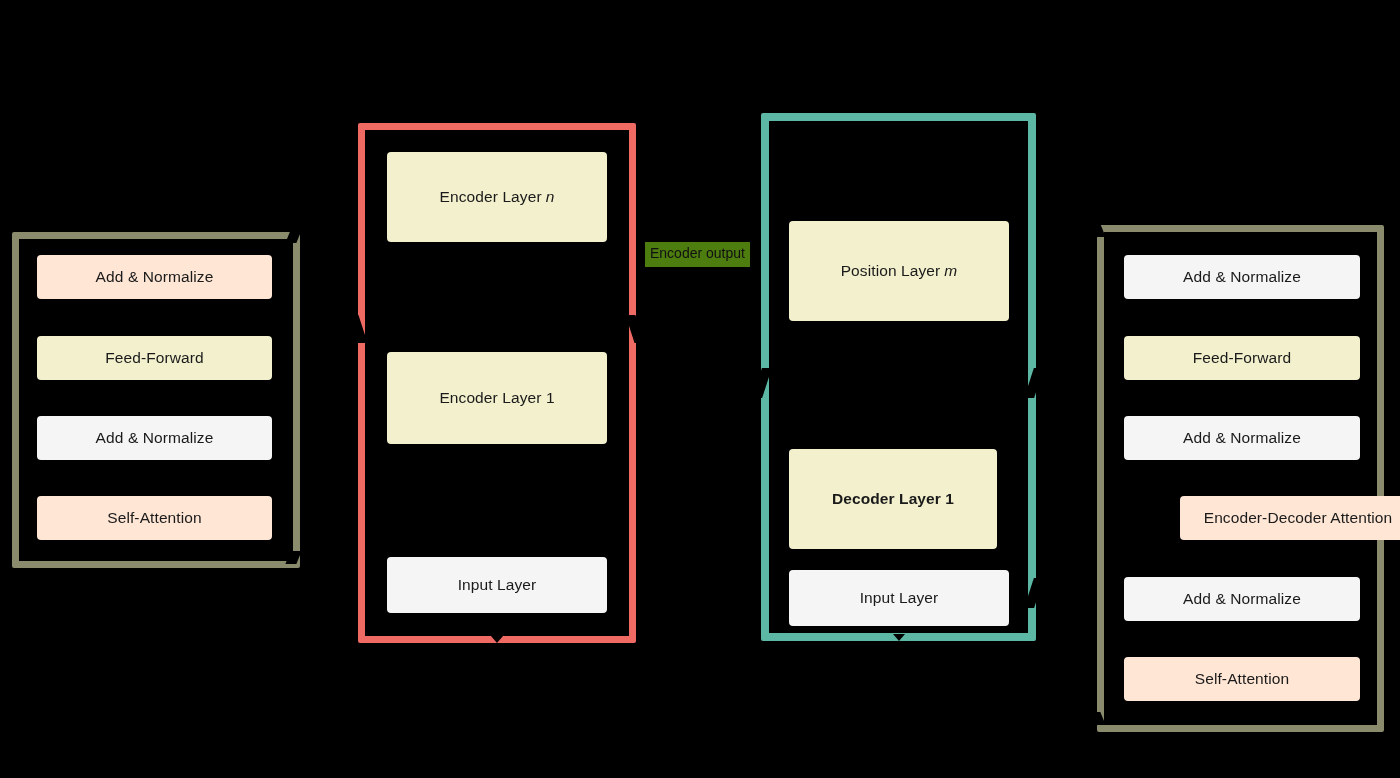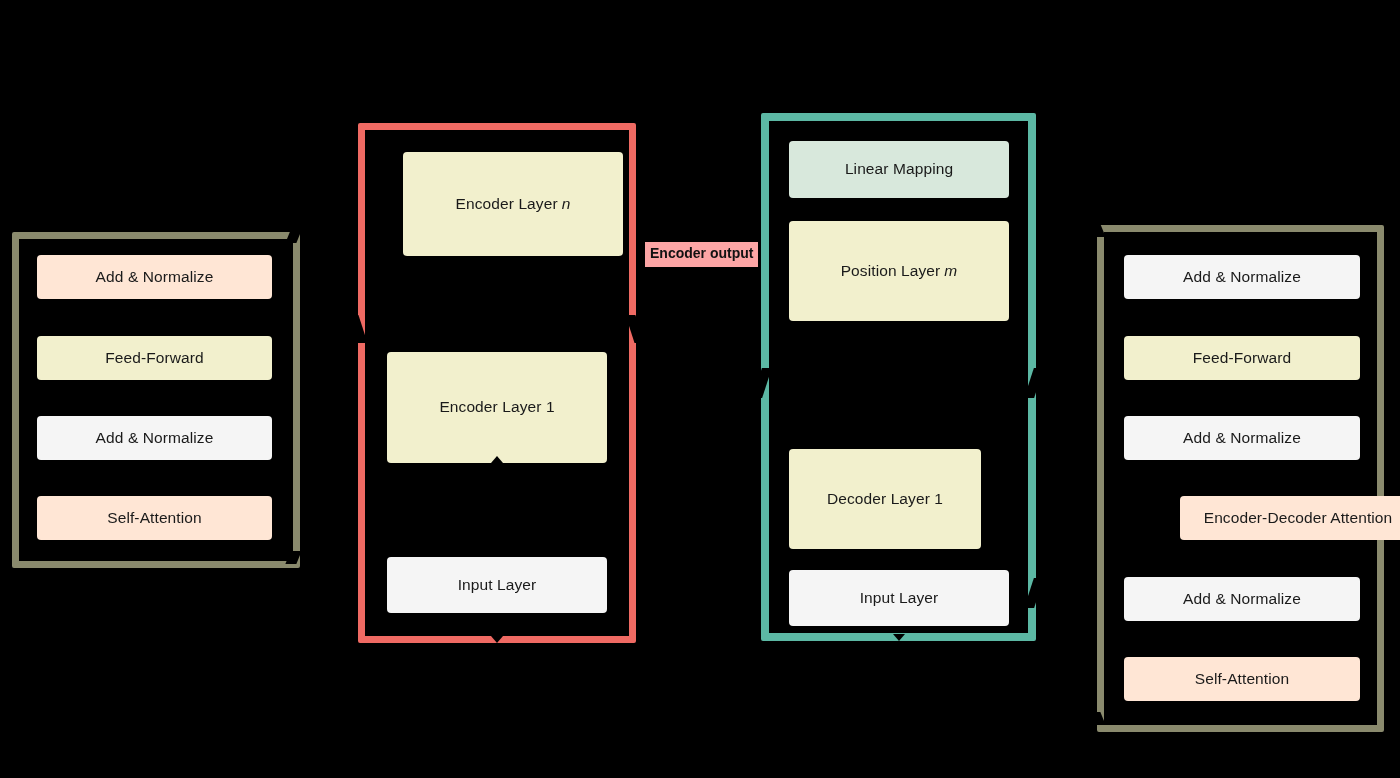--- a/index.html
+++ b/index.html
@@ -43,28 +43,27 @@
   .node.peach {background:#ffe6d5;}
   .node.cream {background:#f2f0cd;}
   .node.white {background:#f5f5f5;}
   .node.mint  {background:#d8e8dc;}
 
   .node em{font-style:italic;padding-left:4px;}
 
   
   .tag{
     position:absolute;
-    background:#fca5a5;
+    background:#4d7c0f;
     color:#111;
     font-size:14px;
     line-height:1.25;
     padding:3px 5px 4px 5px;
     white-space:nowrap;
     box-sizing:border-box;
-    font-weight:bold;
   }
 
   
   .arrow{
     position:absolute;
     width:0;height:0;
     border-left:6px solid transparent;
     border-right:6px solid transparent;
   }
   .arrow.up{border-bottom:7px solid #000;}
@@ -108,28 +107,28 @@
   <div class="node peach" style="left:37px;top:496px;width:235px;height:44px;">
     <span>Self-Attention</span>
   </div>
   <div class="arrow up" style="left:148px;top:489px;"></div>
   <div class="arrow down" style="left:148px;top:540px;"></div>
 
   <div class="group red" style="left:358px;top:123px;width:278px;height:520px;"></div>
   <div class="notch v" style="left:353px;top:315px;height:28px;width:10px;transform:skewX(18deg);"></div>
   <div class="notch v" style="left:630px;top:315px;height:28px;width:10px;transform:skewX(18deg);"></div>
 
-  <div class="node cream" style="left:403px;top:152px;width:220px;height:104px;">
+  <div class="node cream" style="left:387px;top:152px;width:220px;height:90px;">
     <span>Encoder Layer</span>
       <em>n</em>
   </div>
   <div class="arrow down" style="left:491px;top:145px;"></div>
   <div class="arrow up" style="left:491px;top:256px;"></div>
 
-  <div class="node cream" style="left:387px;top:352px;width:220px;height:111px;">
+  <div class="node cream" style="left:387px;top:352px;width:220px;height:92px;">
     <span>Encoder Layer 1</span>
   </div>
   <div class="arrow down" style="left:491px;top:345px;"></div>
   <div class="arrow up" style="left:491px;top:456px;"></div>
 
   <div class="arrow down" style="left:491px;top:470px;"></div>
   <div class="arrow up" style="left:491px;top:533px;"></div>
 
   <div class="node white" style="left:387px;top:557px;width:220px;height:56px;">
     <span>Input Layer</span>
@@ -140,33 +139,30 @@
 
   <div class="tag" style="left:645px;top:242px;">
     <span>Encoder output</span>
   </div>
 
   <div class="group teal" style="left:761px;top:113px;width:275px;height:528px;"></div>
   <div class="notch v" style="left:757px;top:368px;height:30px;width:10px;transform:skewX(-18deg);"></div>
   <div class="notch v" style="left:1029px;top:368px;height:30px;width:10px;transform:skewX(-18deg);"></div>
   <div class="notch v" style="left:1029px;top:578px;height:30px;width:10px;transform:skewX(-18deg);"></div>
 
-  <div class="node mint" style="left:789px;top:141px;width:220px;height:57px;">
-    <span>Linear Mapping</span>
-  </div>
   <div class="arrow down" style="left:893px;top:134px;"></div>
   <div class="arrow up" style="left:893px;top:198px;"></div>
 
   <div class="node cream" style="left:789px;top:221px;width:220px;height:100px;">
     <span>Position Layer</span>
       <em>m</em>
   </div>
   <div class="arrow up" style="left:893px;top:321px;"></div>
 
-  <div class="node cream" style="left:789px;top:449px;width:192px;height:100px;">
+  <div class="node cream" style="left:789px;top:449px;width:208px;height:100px;font-weight:bold;">
     <span>Decoder Layer 1</span>
   </div>
   <div class="arrow down" style="left:893px;top:442px;"></div>
   <div class="arrow up" style="left:893px;top:549px;"></div>
 
   <div class="node white" style="left:789px;top:570px;width:220px;height:56px;">
     <span>Input Layer</span>
   </div>
   <div class="arrow down" style="left:893px;top:563px;"></div>
   <div class="arrow up" style="left:893px;top:626px;"></div>

